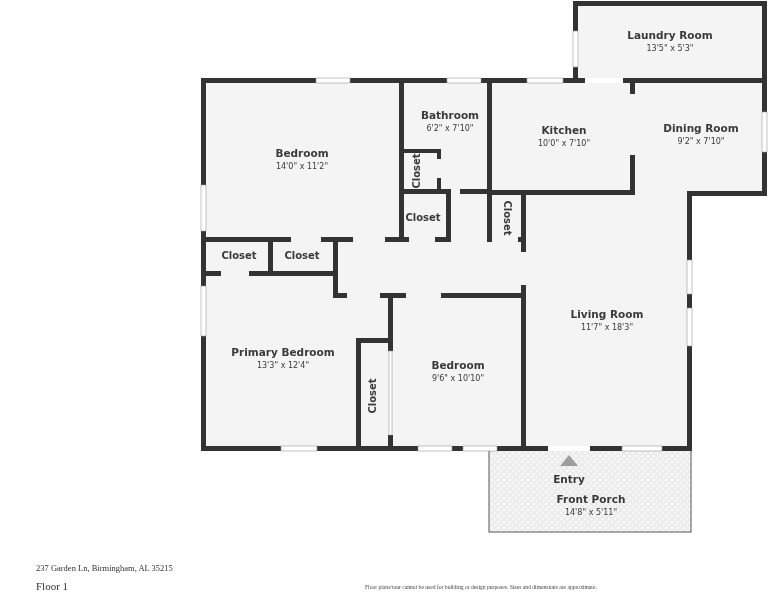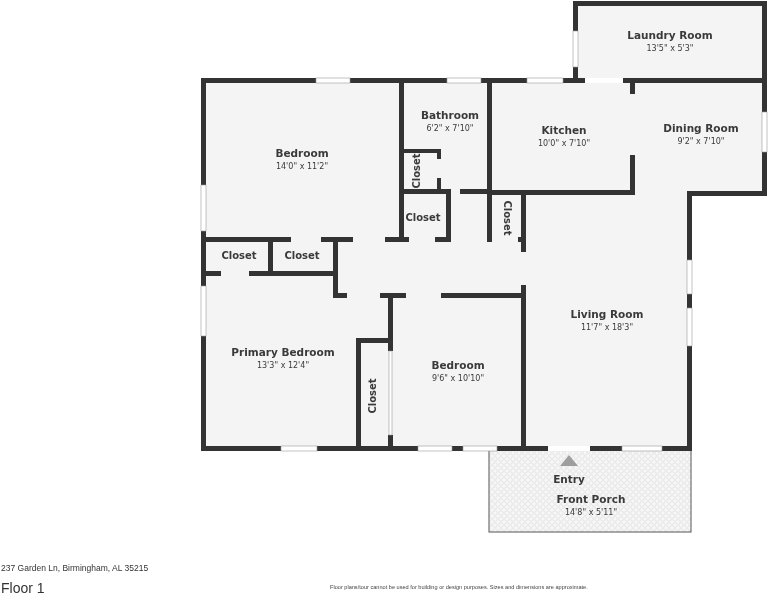--- a/index.html
+++ b/index.html
@@ -5,23 +5,23 @@
   html, body { margin: 0; padding: 0; background: #ffffff; }
   body { width: 768px; height: 598px; position: relative; overflow: hidden; font-family: "DejaVu Sans", sans-serif; }
   #plan { position: absolute; left: 0; top: 0; }
   .room { fill: #f4f4f4; }
   .wall { fill: #333333; }
   .win { fill: #ffffff; stroke: #9a9a9a; stroke-width: 0.6; }
   .door { fill: #ffffff; }
   .rname { font-family: "DejaVu Sans", sans-serif; font-size: 10.5px; fill: #3a3a3a; text-anchor: middle; font-weight: 600; }
   .rdim { font-family: "DejaVu Sans", sans-serif; font-size: 8px; fill: #3a3a3a; text-anchor: middle; }
   .cname { font-family: "DejaVu Sans", sans-serif; font-size: 10px; fill: #3a3a3a; text-anchor: middle; font-weight: 600; }
-  .footer { position: absolute; font-family: Liberation Sans, sans-serif; color: #333; }
+  .footer { position: absolute; font-family: Liberation Serif, serif; color: #333; padding-left: 35px; }
   .addr { left: 1px; top: 563px; font-size: 8.5px; }
-  .floor { left: 1px; top: 580px; font-size: 14px; }
+  .floor { left: 1px; top: 580px; font-size: 11px; }
   .disc { left: 330px; top: 584px; font-size: 5.6px; color: #444; }
 </style>
 </head>
 <body>
 
 <svg id="plan" width="768" height="598" viewBox="0 0 768 598">
   <defs>
     <pattern id="porchPat" x="0" y="0" width="6" height="6" patternUnits="userSpaceOnUse">
       <rect width="6" height="6" fill="#f7f7f7"></rect>
       <circle cx="3" cy="3" r="2.3" fill="none" stroke="#d6d6d6" stroke-width="0.6"></circle>

